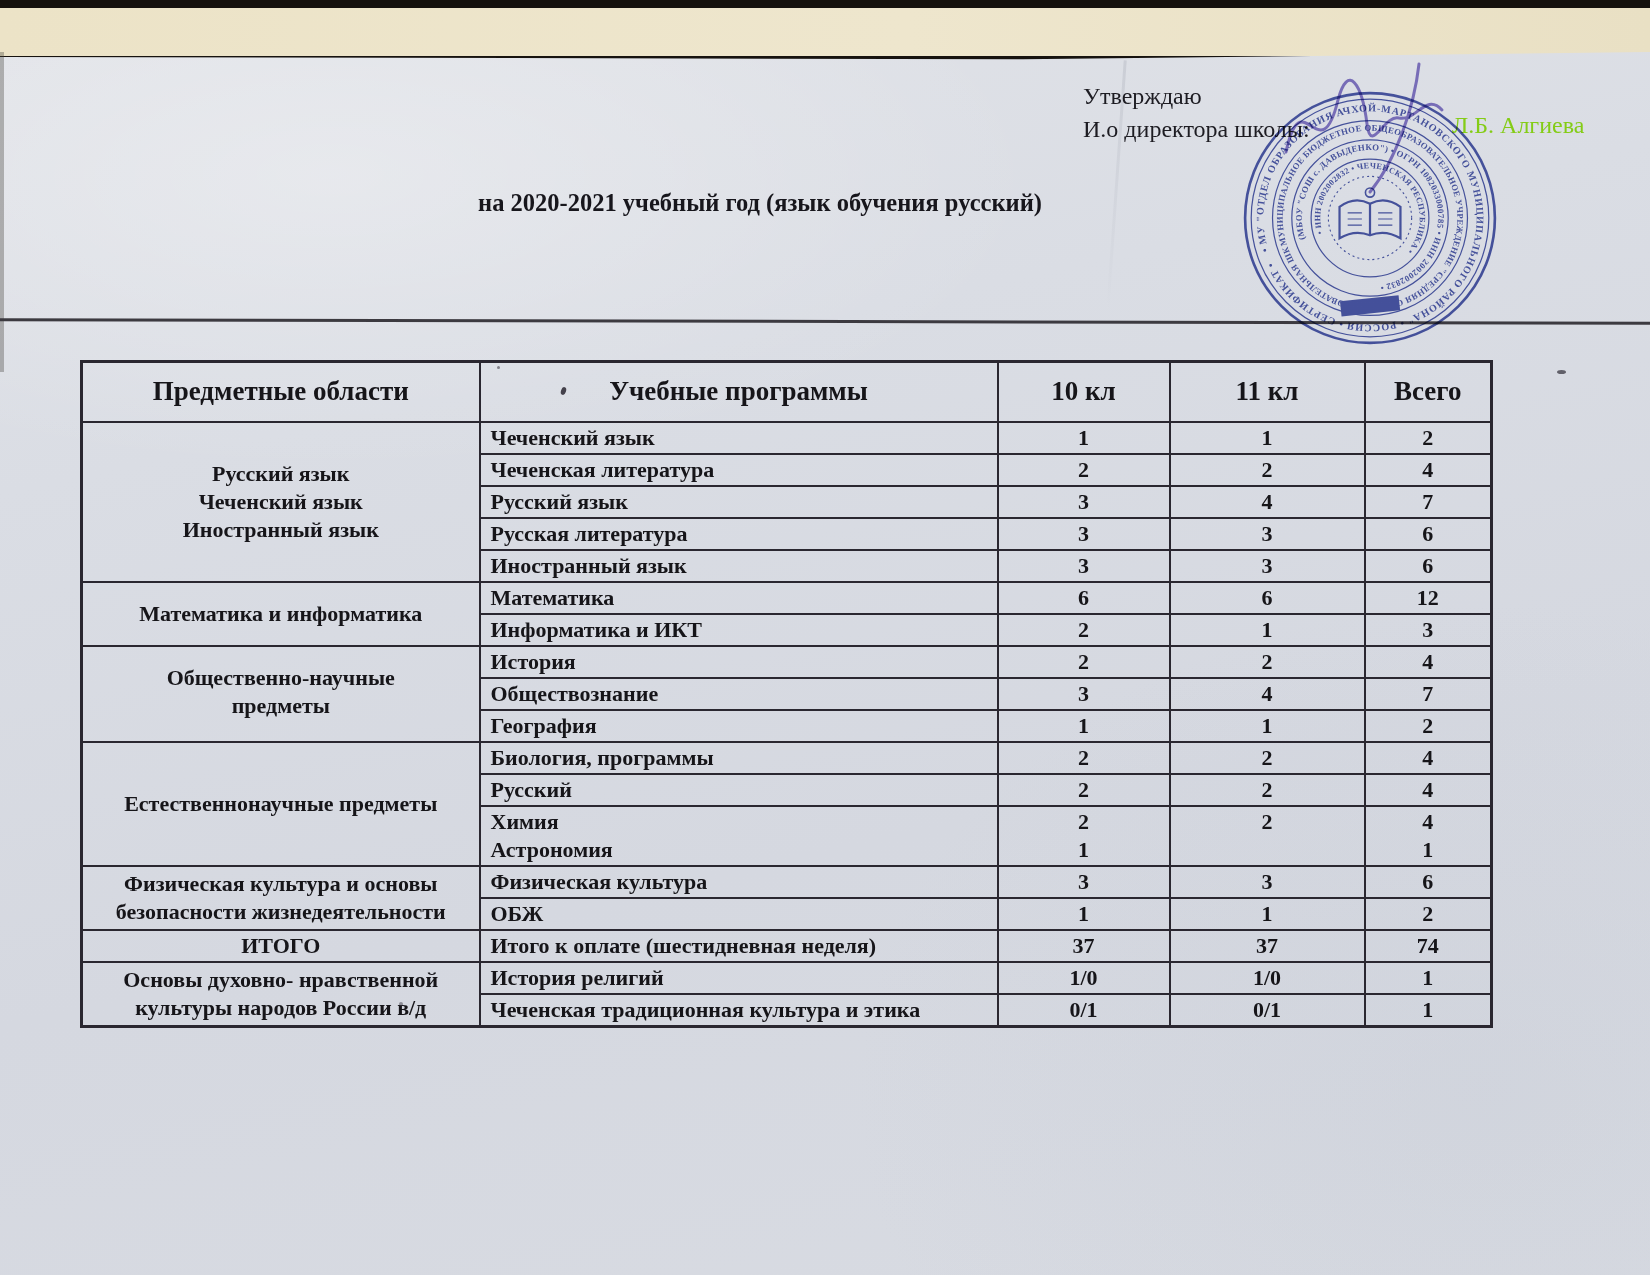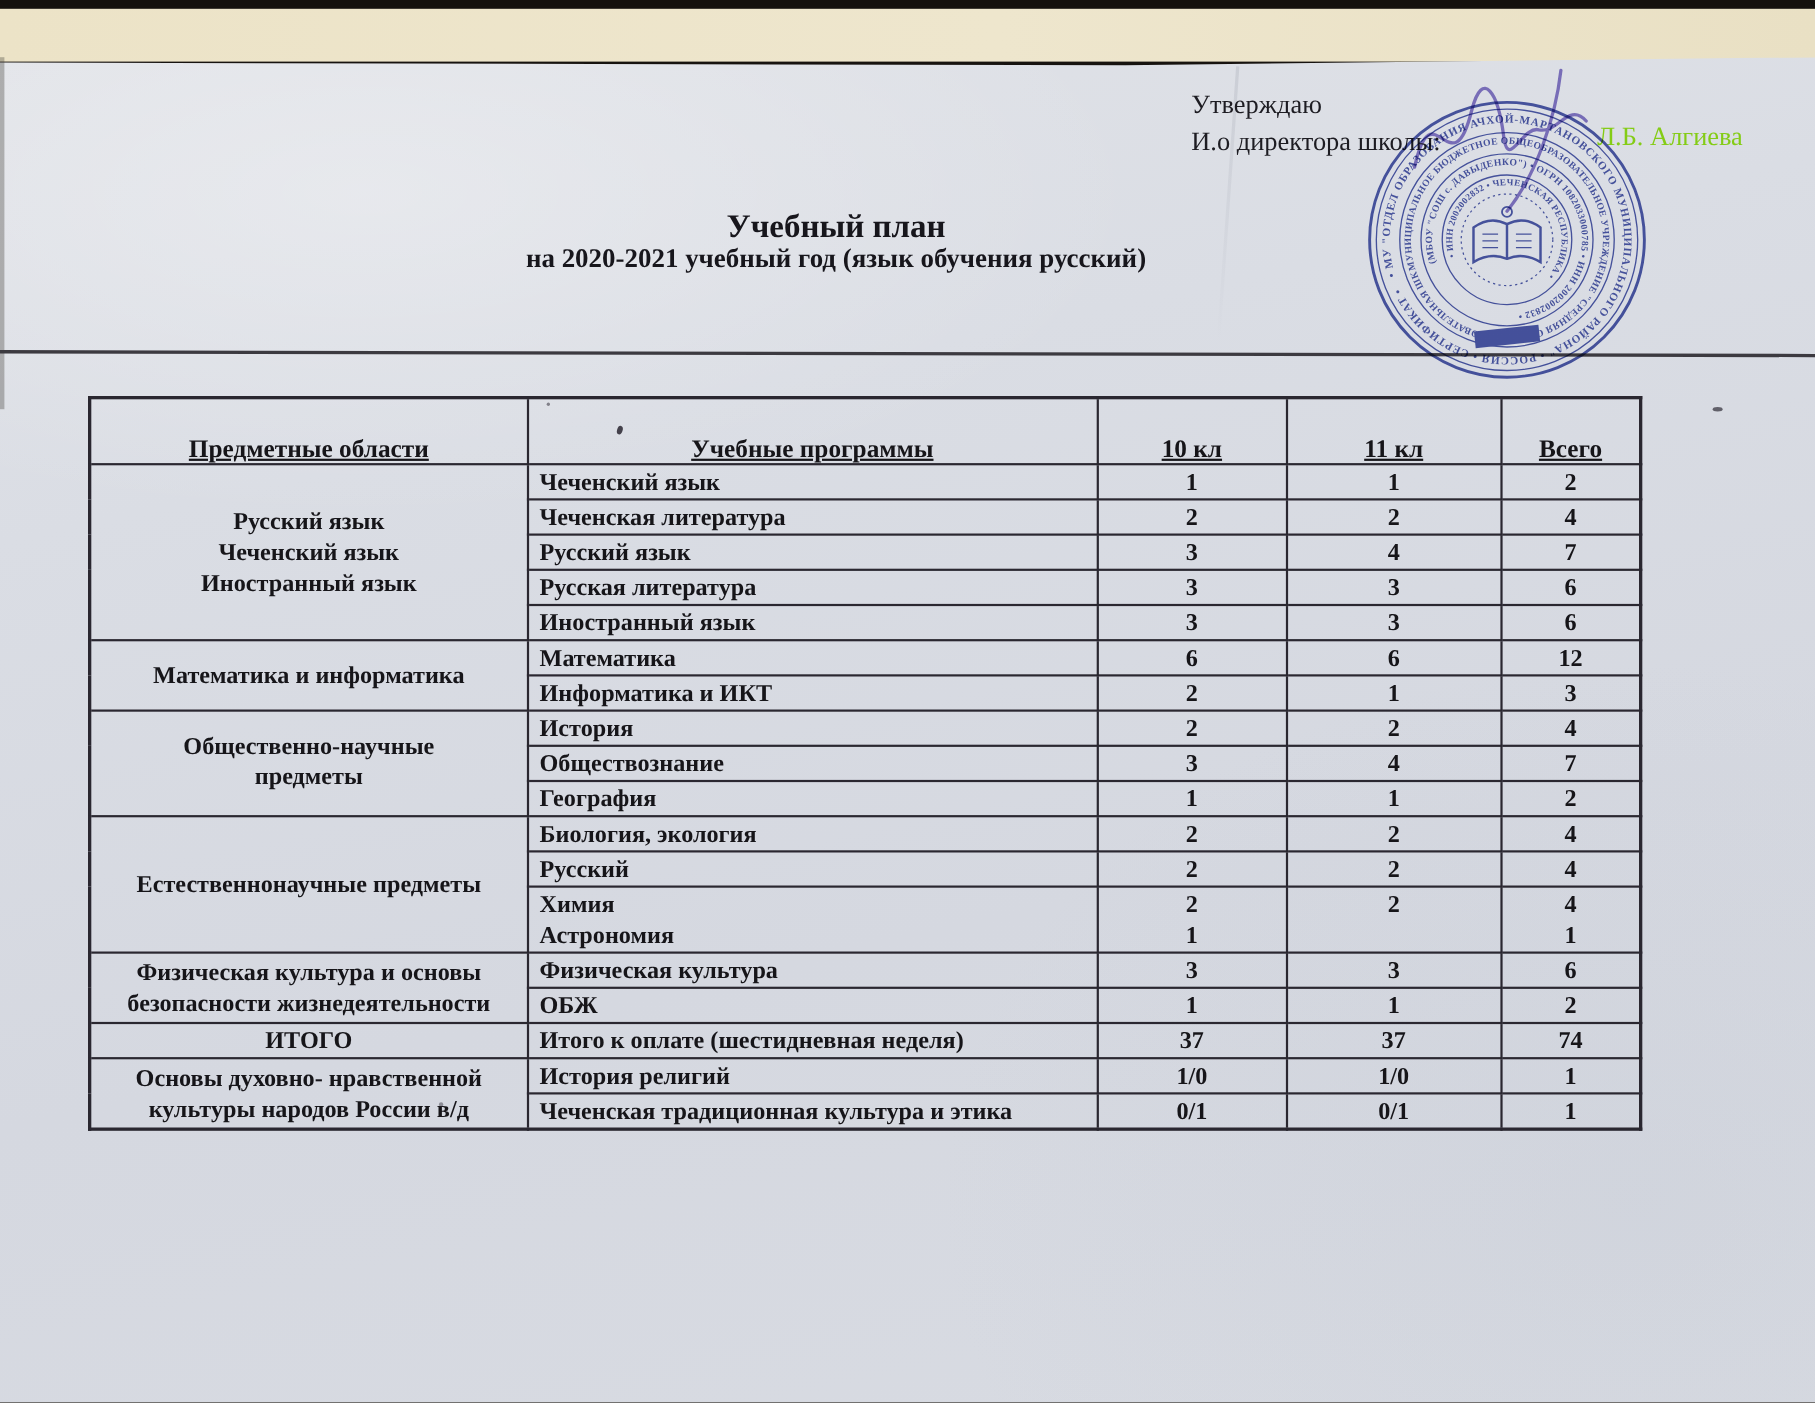--- a/index.html
+++ b/index.html
@@ -26,21 +26,21 @@
   .rule{position:absolute;left:0;top:320px;width:1650px;height:3px;background:#3c3a40;transform:rotate(0.12deg);}
 
   .stamp{position:absolute;left:1238px;top:86px;width:264px;height:264px;opacity:.84;mix-blend-mode:multiply;}
   .signature{position:absolute;left:1268px;top:56px;width:230px;height:140px;mix-blend-mode:multiply;}
 
   table.curriculum{position:absolute;left:80px;top:360px;width:1410px;border-collapse:collapse;table-layout:fixed;
       color:#161519;font-weight:700;font-size:22px;}
   table.curriculum th,table.curriculum td{border:2.4px solid #2a2730;}
   table.curriculum{border:3px solid #2a2730;}
   table.curriculum thead tr{height:60px;}
-  table.curriculum thead th{vertical-align:bottom;padding:0 4px 0 4px;font-size:23px;font-weight:700;text-align:center;text-decoration:underline;}
+  table.curriculum thead th{vertical-align:bottom;padding:0 4px 14px 4px;font-size:27px;font-weight:700;text-align:center;}
   table.curriculum tbody tr{height:30px;}
   table.curriculum td{line-height:28px;}
   .c-area{text-align:center;white-space:pre-line;padding:0 6px;}
   .v-top{vertical-align:top;padding-top:17px;}
   .v-mid{vertical-align:middle;}
   .c-subj{text-align:left;padding:0 10px;white-space:pre-line;vertical-align:middle;}
   .c-num{text-align:center;white-space:pre-line;vertical-align:middle;}
 
   .speck{position:absolute;background:#44414b;border-radius:50%;}
   .sp1{left:561px;top:387px;width:5px;height:8px;transform:rotate(18deg);}
@@ -95,21 +95,20 @@
     </g>
     <rect x="101" y="209" width="58" height="15" fill="#2e3e9d" transform="rotate(-6 130 216)"></rect>
   </svg>
 
   <svg class="signature" viewBox="0 0 230 140" xmlns="http://www.w3.org/2000/svg">
     <path d="M18,96 C34,22 52,118 70,44 C80,6 94,28 99,68 C103,100 116,58 131,62 C148,66 158,36 174,54
              M151,8 C146,52 128,104 102,136" stroke="#7e6fc6" stroke-width="3" fill="none" stroke-linecap="round" opacity="0.9"></path>
   </svg>
 
   <div class="title-block">
-    <div class="title-l1">Учебный план</div>
     <div class="title-l4">на 2020-2021 учебный год  (язык обучения  русский)</div>
   </div>
 
   <table class="curriculum">
     <colgroup>
       <col style="width:398px">
         <col style="width:518px">
         <col style="width:172px">
         <col style="width:195px">
         <col style="width:127px">
@@ -185,21 +184,21 @@
           <td class="c-num">7</td>
         </tr>
         <tr>
           <td class="c-subj">География</td>
           <td class="c-num">1</td>
           <td class="c-num">1</td>
           <td class="c-num">2</td>
         </tr>
         <tr>
           <td rowspan="3" class="c-area v-mid">Естественнонаучные предметы</td>
-          <td class="c-subj">Биология, экология</td>
+          <td class="c-subj">Биология, программы</td>
           <td class="c-num">2</td>
           <td class="c-num">2</td>
           <td class="c-num">4</td>
         </tr>
         <tr>
           <td class="c-subj">Русский</td>
           <td class="c-num">2</td>
           <td class="c-num">2</td>
           <td class="c-num">4</td>
         </tr>

